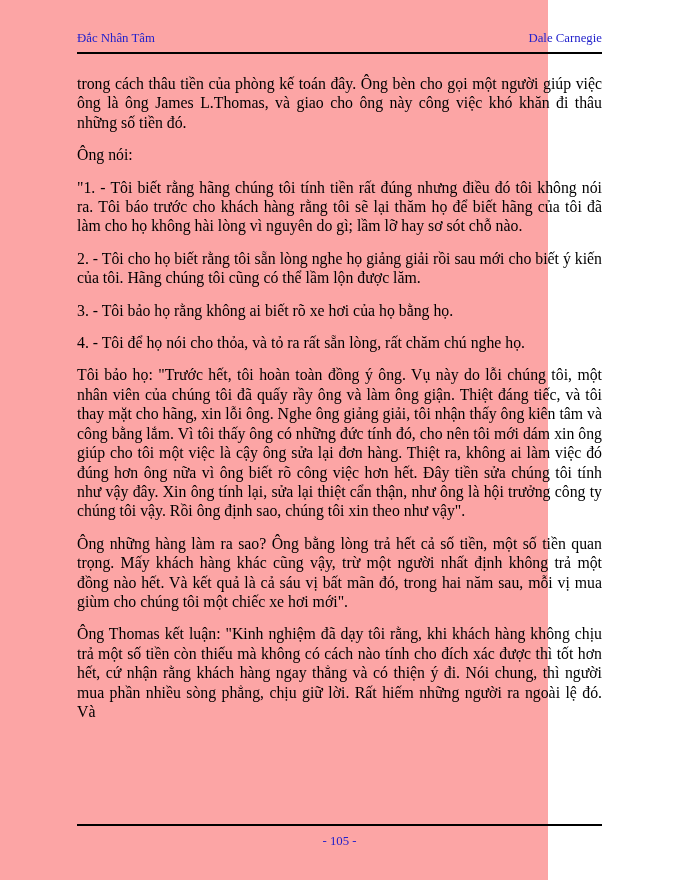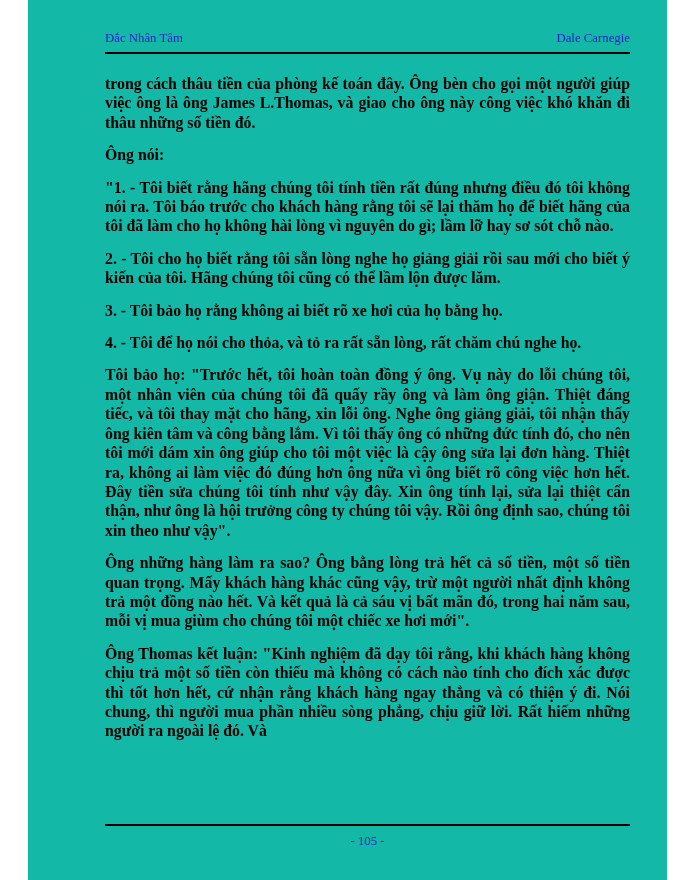--- a/index.html
+++ b/index.html
@@ -10,24 +10,23 @@
   body {
     width: 680px;
     height: 880px;
     position: relative;
     font-family: "Liberation Serif", "DejaVu Serif", serif;
     overflow: hidden;
   }
   .page {
     position: absolute;
     left: 0; top: 0;
-    width: 639px;
+    width: 548px;
     height: 880px;
-    background: #14b8a6;
-    margin-left: 28px;
+    background: #fca5a5;
   }
   .header {
     position: absolute;
     left: 77px;
     width: 525px;
     top: 31px;
     display: flex;
     justify-content: space-between;
     align-items: flex-end;
     font-size: 12.8px;
@@ -41,21 +40,20 @@
     left: 77px;
     width: 525px;
     top: 74px;
     font-size: 15.8px;
     line-height: 19.4px;
     text-align: justify;
     color: #000000;
   }
   .body-text p.para {
     margin: 0 0 13px 0;
-    font-weight: bold;
   }
   .footer {
     position: absolute;
     left: 77px;
     width: 525px;
     top: 824px;
     border-top: 2.5px solid #000000;
     text-align: center;
     color: #2222cc;
     font-size: 12.8px;

